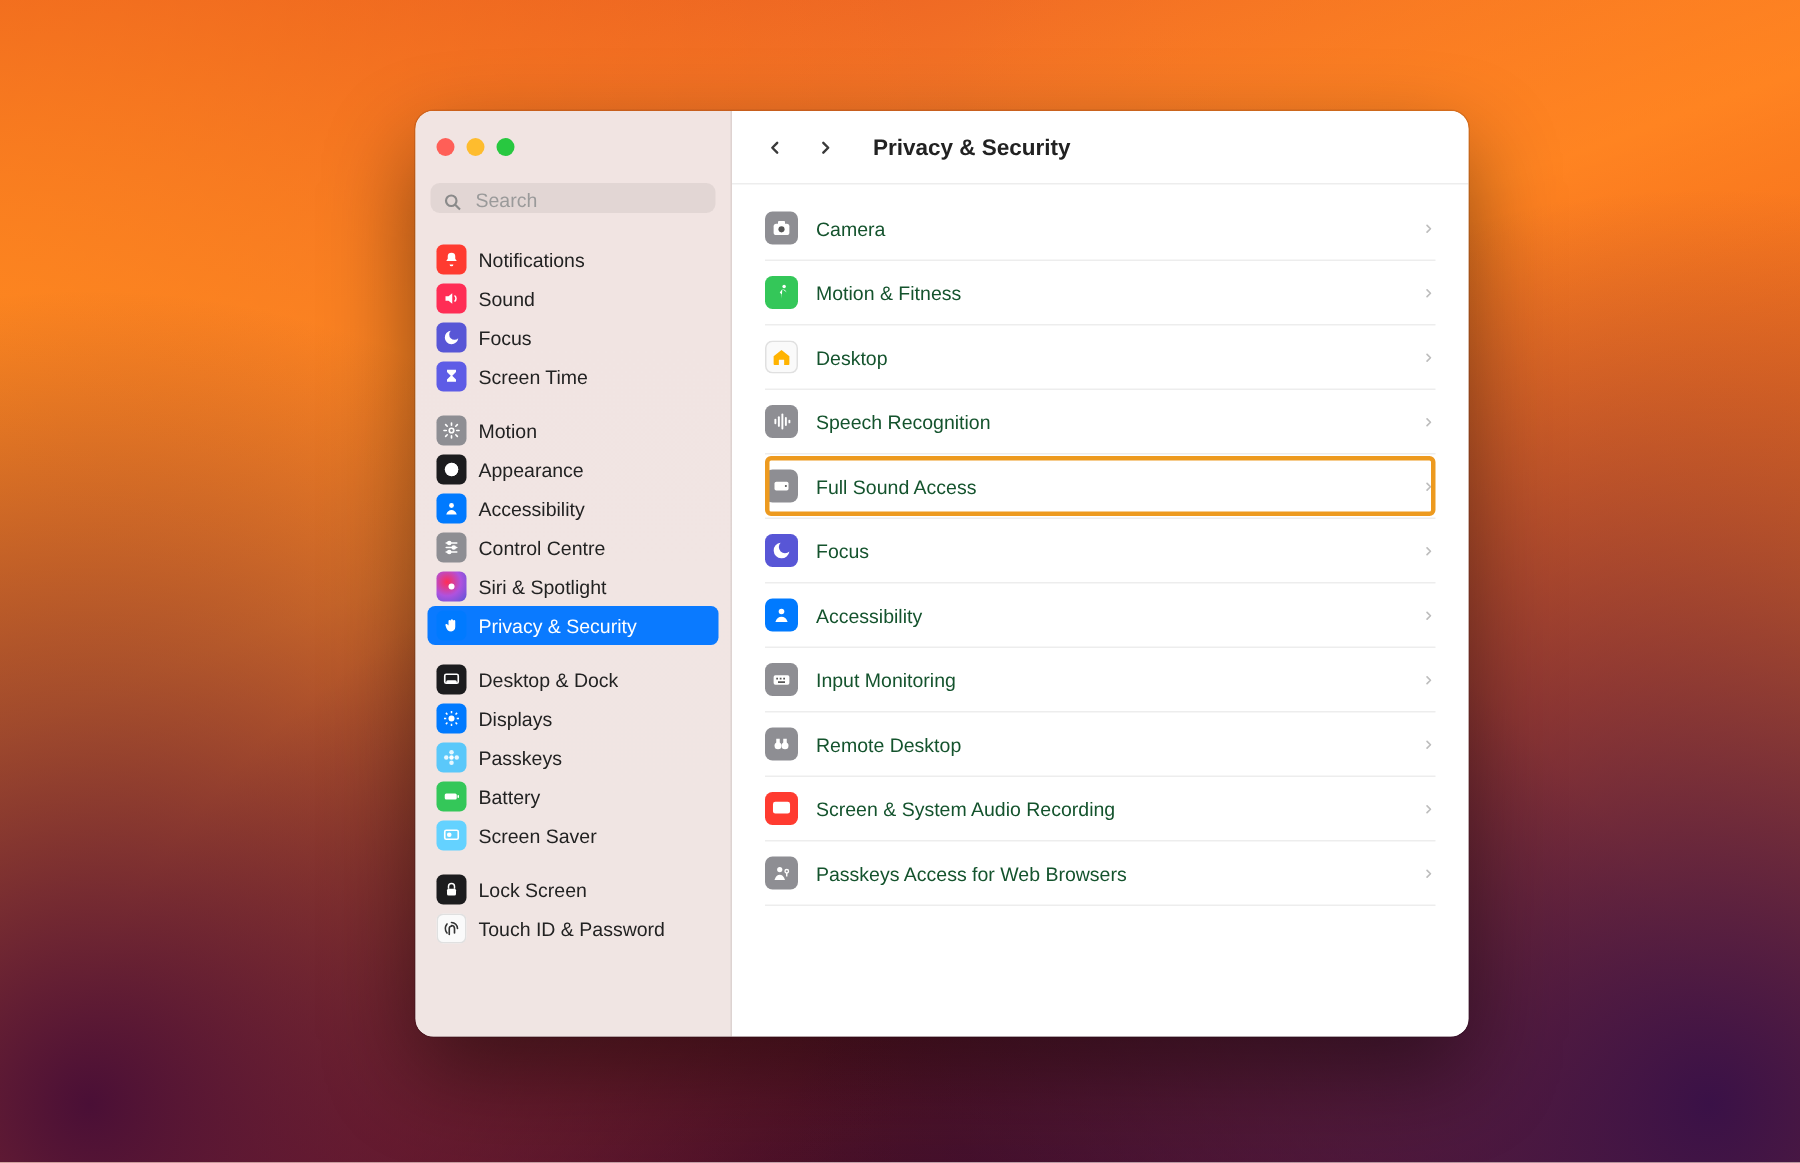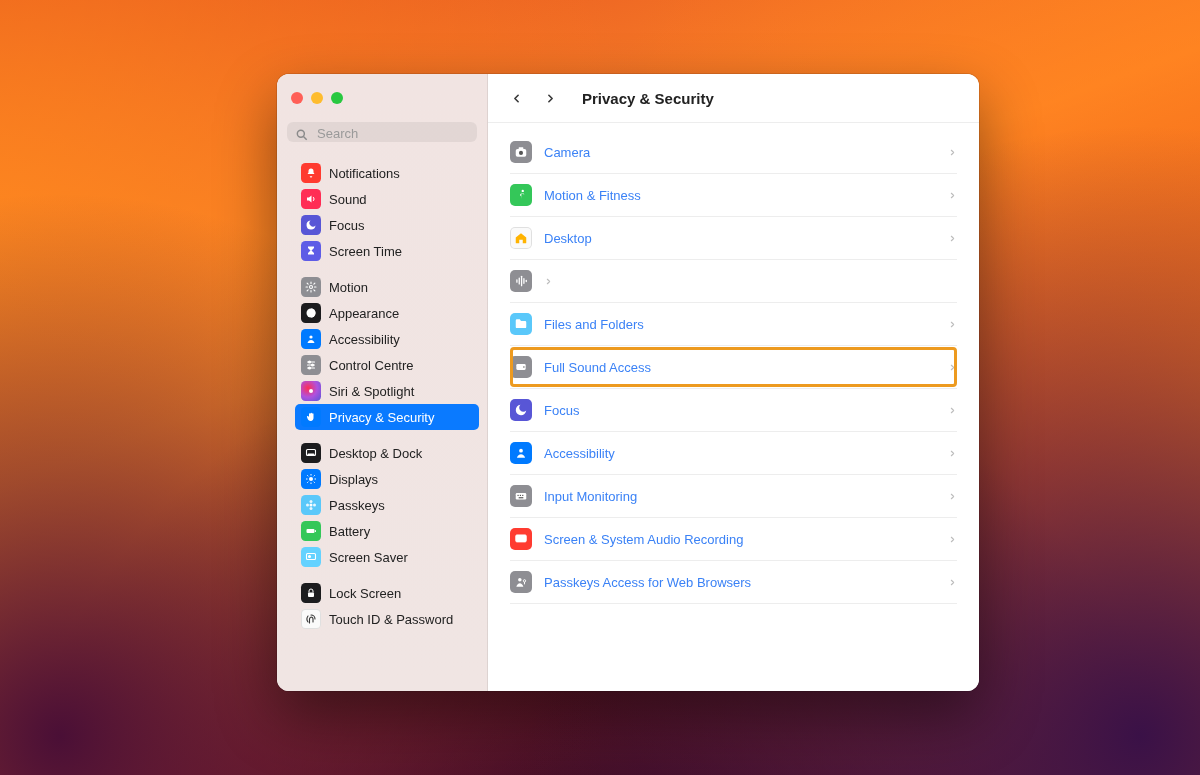--- a/index.html
+++ b/index.html
@@ -81,21 +81,20 @@
     outline: none;
     font-size: 13px;
     width: 100%;
     color: #333;
   }
   .search input::placeholder { color: #9a9a9a; }
   .side-scroll {
     flex: 1;
     overflow-y: hidden;
     padding: 4px 8px 0 8px;
-    margin-left: 10px;
   }
   .side-group { margin-top: 10px; }
   .side-group:first-child { margin-top: 6px; }
   .side-item {
     display: flex;
     align-items: center;
     height: 26px;
     border-radius: 5px;
     padding: 0 6px;
     cursor: default;
@@ -182,21 +181,21 @@
     border-radius: 5px;
     flex: 0 0 22px;
     display: flex;
     align-items: center;
     justify-content: center;
     color: #fff;
   }
   .row-label {
     flex: 1;
     font-size: 13px;
-    color: #3b82f6;
+    color: #14532d;
   }
   .chevron {
     color: #bdbdbd;
   }
   .highlight {
     position: absolute;
     inset: 1px 0 1px 0;
     border: 3px solid #ed9a1f;
     border-radius: 4px;
     pointer-events: none;
@@ -458,31 +457,21 @@
           <div class="row">
             <div class="row-icon ic-gray">
               <svg width="14" height="14" viewBox="0 0 24 24" fill="none" stroke="currentColor" stroke-width="2.2" stroke-linecap="round" stroke-linejoin="round">
                 <line x1="5" y1="10" x2="5" y2="14"></line>
                 <line x1="9" y1="7" x2="9" y2="17"></line>
                 <line x1="13" y1="4" x2="13" y2="20"></line>
                 <line x1="17" y1="8" x2="17" y2="16"></line>
                 <line x1="21" y1="11" x2="21" y2="13"></line>
               </svg>
             </div>
-            <span class="chevron"><svg width="9" height="9" viewBox="0 0 24 24" fill="none" stroke="currentColor" stroke-width="3" stroke-linecap="round" stroke-linejoin="round">
-                <polyline points="9 18 15 12 9 6"></polyline>
-              </svg></span>
-          </div>
-          <div class="row">
-            <div class="row-icon ic-teal">
-              <svg width="14" height="14" viewBox="0 0 24 24" fill="currentColor">
-                <path d="M3 6a2 2 0 0 1 2-2h5l2 3h7a2 2 0 0 1 2 2v8a2 2 0 0 1-2 2H5a2 2 0 0 1-2-2V6z"></path>
-              </svg>
-            </div>
-            <span class="row-label">Files and Folders</span>
+            <span class="row-label">Speech Recognition</span>
             <span class="chevron"><svg width="9" height="9" viewBox="0 0 24 24" fill="none" stroke="currentColor" stroke-width="3" stroke-linecap="round" stroke-linejoin="round">
                 <polyline points="9 18 15 12 9 6"></polyline>
               </svg></span>
           </div>
           <div class="row">
             <div class="row-icon ic-gray">
               <svg width="14" height="14" viewBox="0 0 24 24" fill="currentColor">
                 <rect x="4" y="7" width="16" height="10" rx="2"></rect>
                 <circle cx="17" cy="12" r="1.2" fill="#555"></circle>
               </svg>
@@ -527,20 +516,34 @@
                   <rect x="8" y="14" width="8" height="2"></rect>
                 </g>
               </svg>
             </div>
             <span class="row-label">Input Monitoring</span>
             <span class="chevron"><svg width="9" height="9" viewBox="0 0 24 24" fill="none" stroke="currentColor" stroke-width="3" stroke-linecap="round" stroke-linejoin="round">
                 <polyline points="9 18 15 12 9 6"></polyline>
               </svg></span>
           </div>
           <div class="row">
+            <div class="row-icon ic-gray">
+              <svg width="14" height="14" viewBox="0 0 24 24" fill="currentColor">
+                <circle cx="8" cy="14" r="4"></circle>
+                <circle cx="16" cy="14" r="4"></circle>
+                <rect x="6" y="6" width="4" height="5"></rect>
+                <rect x="14" y="6" width="4" height="5"></rect>
+              </svg>
+            </div>
+            <span class="row-label">Remote Desktop</span>
+            <span class="chevron"><svg width="9" height="9" viewBox="0 0 24 24" fill="none" stroke="currentColor" stroke-width="3" stroke-linecap="round" stroke-linejoin="round">
+                <polyline points="9 18 15 12 9 6"></polyline>
+              </svg></span>
+          </div>
+          <div class="row">
             <div class="row-icon ic-red">
               <svg width="14" height="14" viewBox="0 0 24 24" fill="currentColor">
                 <rect x="3" y="5" width="18" height="12" rx="2" fill="#fff" stroke="currentColor" stroke-width="1.5"></rect>
                 <circle cx="12" cy="11" r="3.5"></circle>
               </svg>
             </div>
             <span class="row-label">Screen &amp; System Audio Recording</span>
             <span class="chevron"><svg width="9" height="9" viewBox="0 0 24 24" fill="none" stroke="currentColor" stroke-width="3" stroke-linecap="round" stroke-linejoin="round">
                 <polyline points="9 18 15 12 9 6"></polyline>
               </svg></span>

